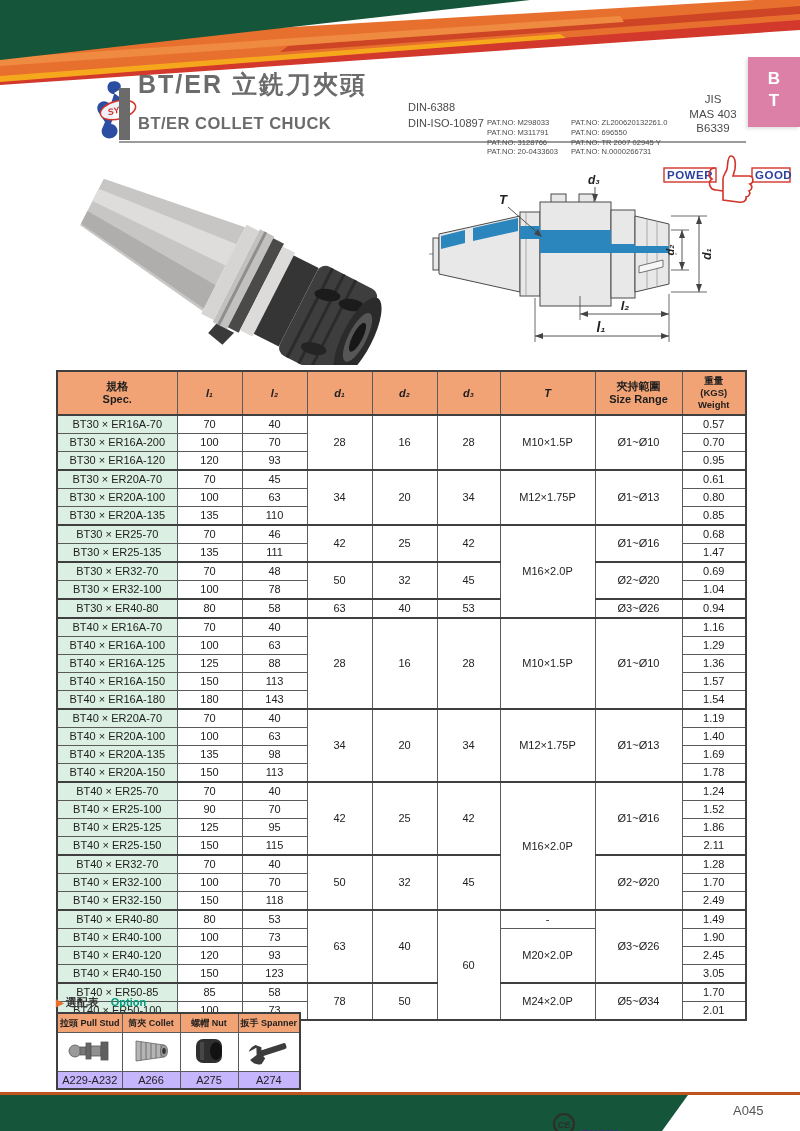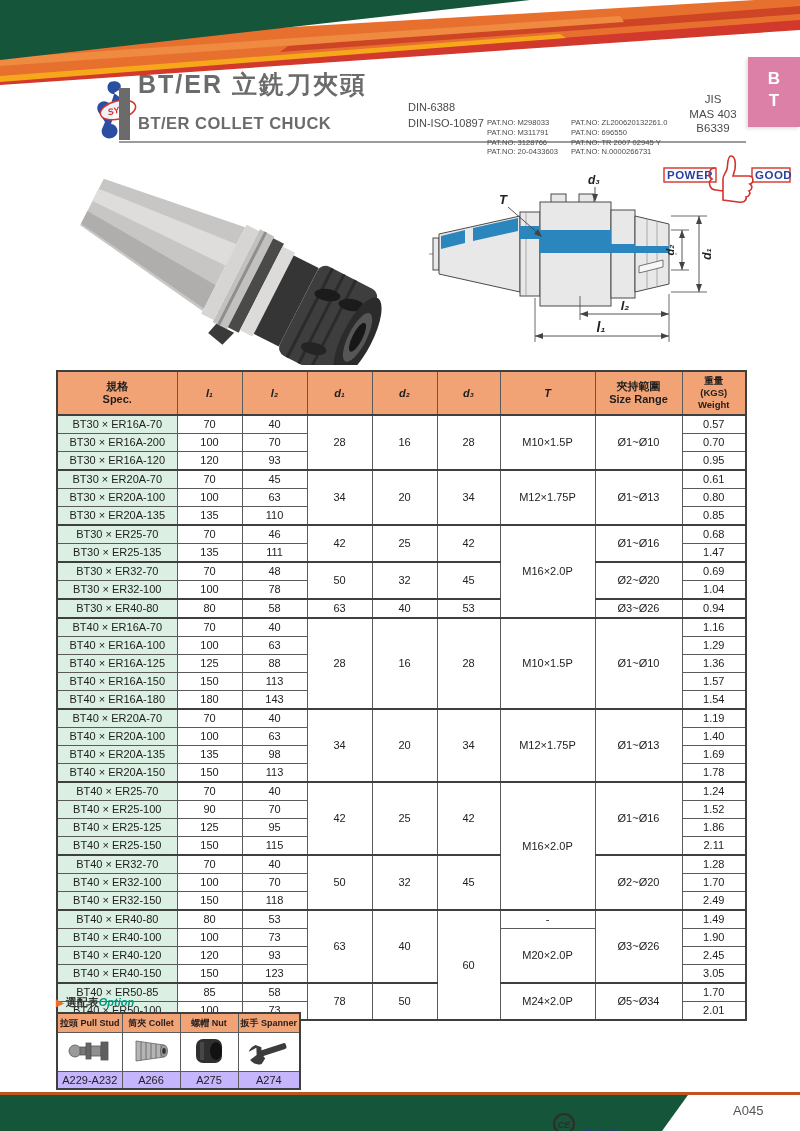--- a/index.html
+++ b/index.html
@@ -46,21 +46,21 @@
   table.spec thead th{border-bottom:2px solid #3f3f3f;}
   table.spec th.wcol{font-size:9.5px;line-height:12px;}
   table.spec td{border:1px solid #5a5a5a;text-align:center;height:17px;line-height:17px;
                 padding:0 2px;background:#fff;overflow:hidden;white-space:nowrap;}
   table.spec td.spec-c{background:#DBEFE3;}
   table.spec tr.grp td{border-top:2px solid #3f3f3f;}
 
   
   .option-label{position:absolute;left:56px;top:995px;font-size:11px;font-weight:bold;color:#333;}
   .option-label .mk{color:#E8702E;font-size:10px;margin-right:2px;}
-  .option-label .en{color:#009B7C;margin-left:0;font-style:italic;}
+  .option-label .en{color:#009B7C;margin-left:12px;}
   table.option{position:absolute;left:56px;top:1012px;border-collapse:collapse;table-layout:fixed;
                border:2px solid #3f3f3f;font-size:9px;}
   table.option th{background:#F1A376;border:1px solid #5a5a5a;font-weight:bold;color:#1d1d1d;
                   height:18px;padding:0 2px;white-space:nowrap;}
   table.option td{border:1px solid #5a5a5a;text-align:center;padding:0;}
   table.option td.img{height:38px;background:#fff;}
   table.option td.code{height:16px;background:#c4b5fd;font-size:11px;line-height:16px;}
 
   
   .footer-line{position:absolute;left:0;top:1092px;width:800px;height:3px;background:#C0541E;}

